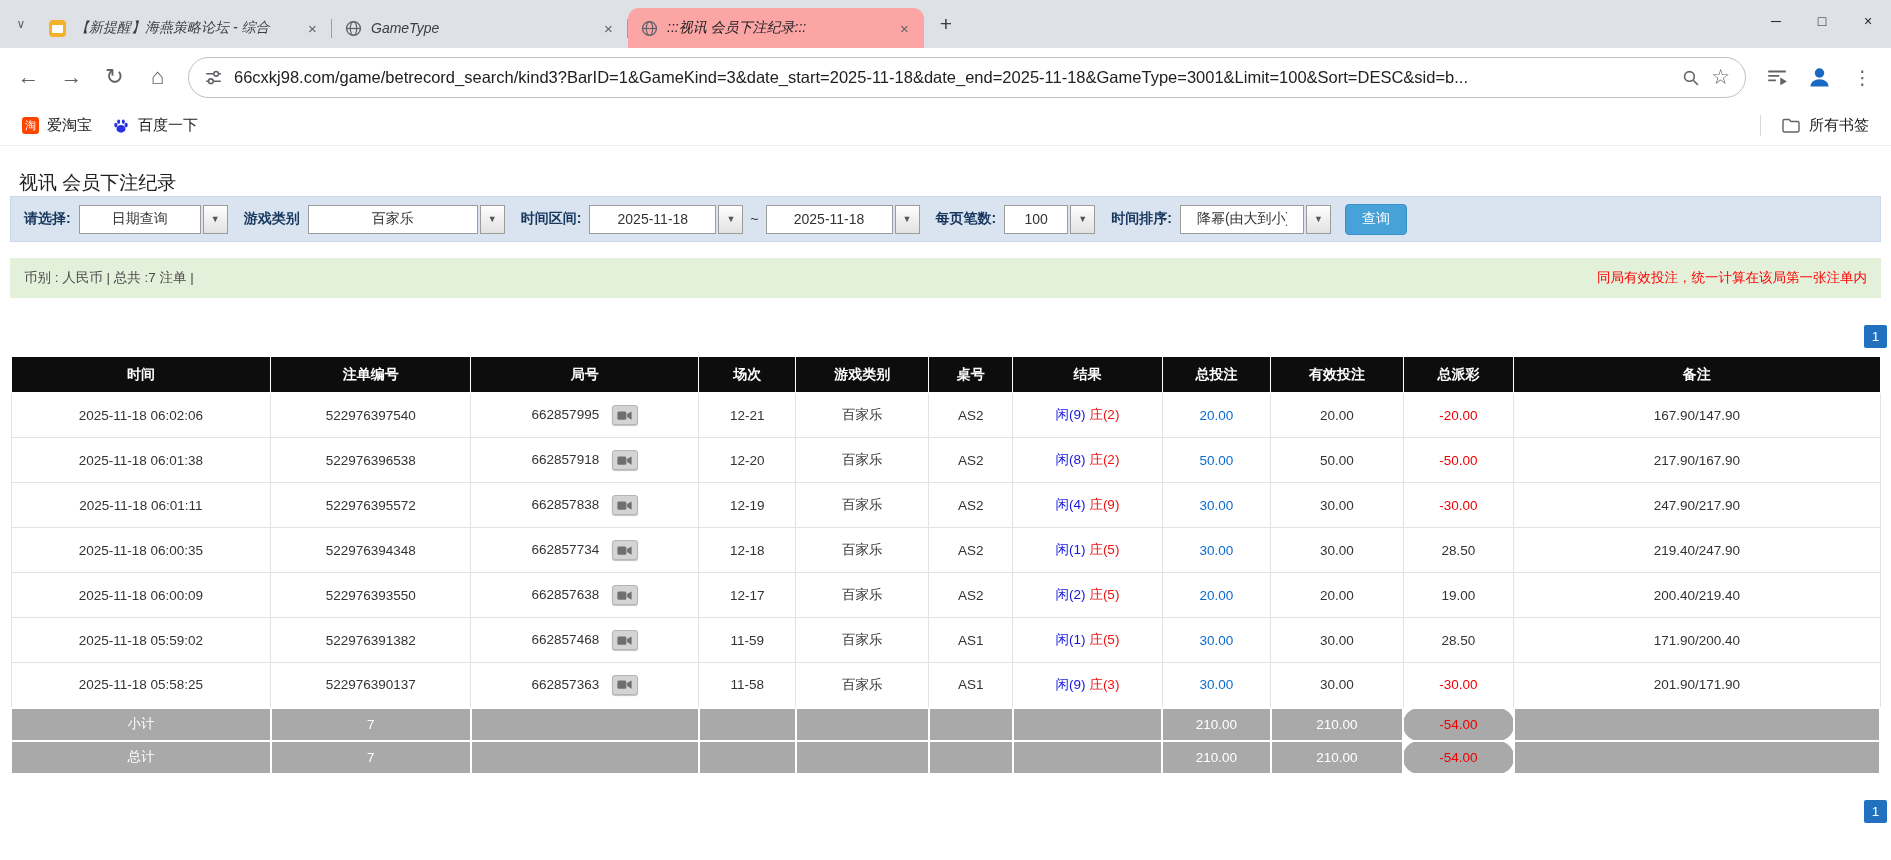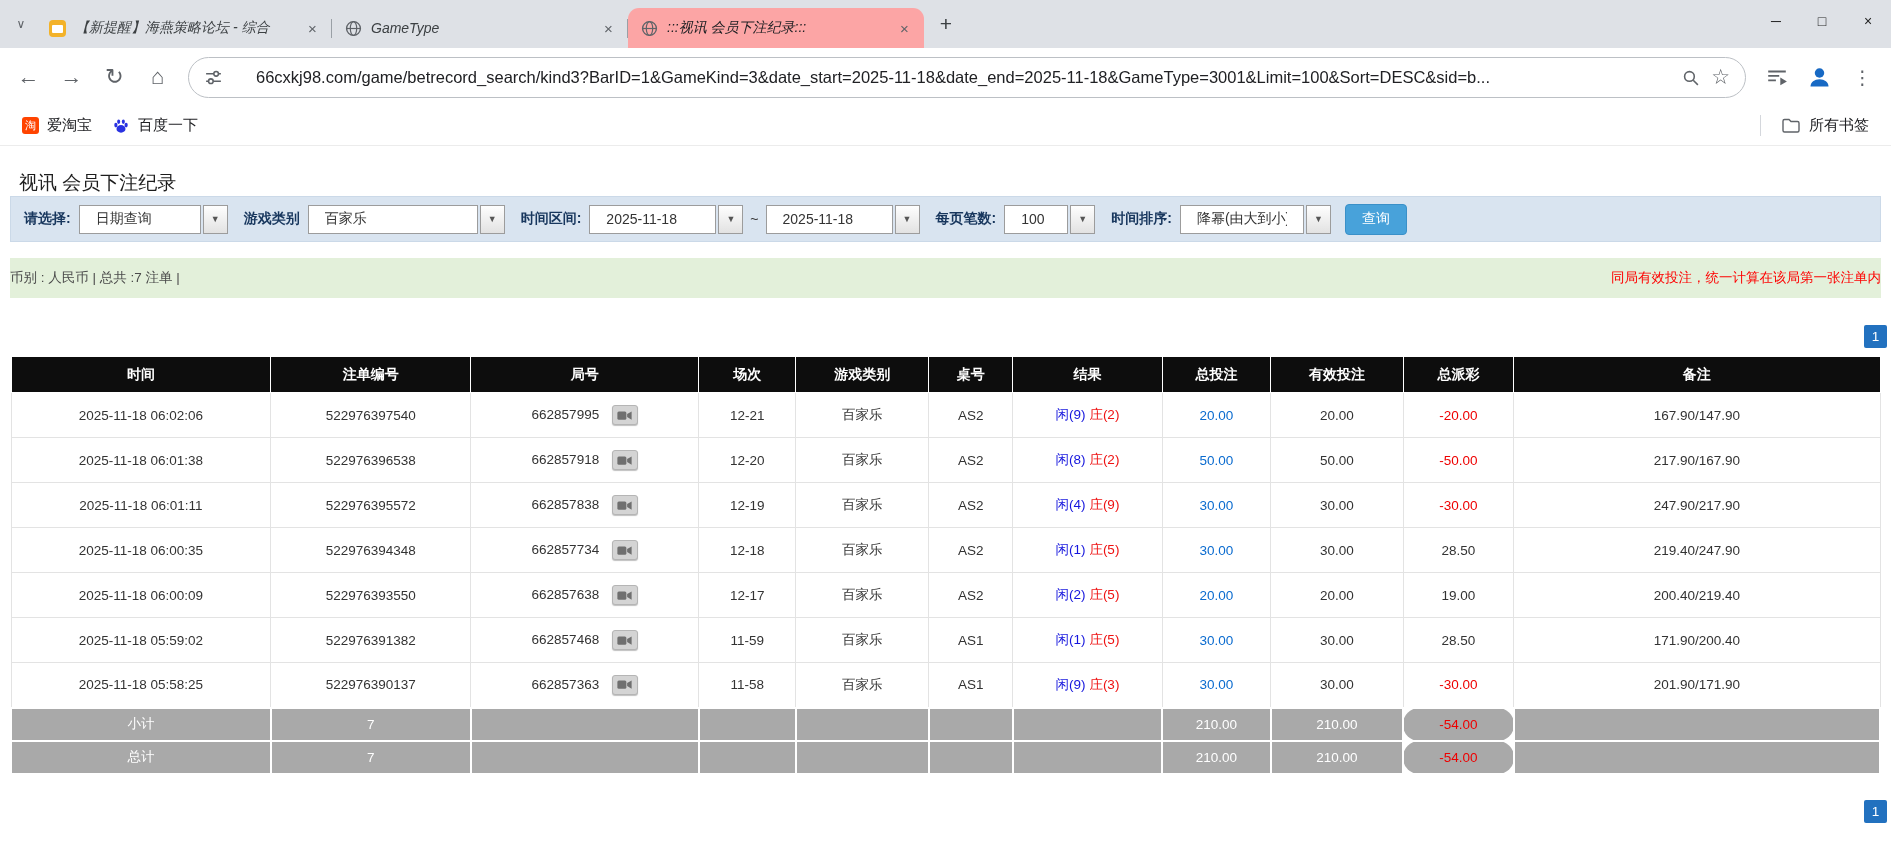--- a/index.html
+++ b/index.html
@@ -18,45 +18,45 @@
   .favicon.forum { background: #f3b229; border-radius: 4px; position: relative; }
   .favicon.forum::after { content: ""; position: absolute; left: 3px; top: 5px; width: 11px; height: 8px; background: #fff; border-radius: 1px; }
   .newtab { width: 28px; height: 28px; margin: 0 0 10px 8px; display: flex; align-items: center; justify-content: center; font-size: 21px; color: #3c4043; border-radius: 50%; cursor: pointer; }
   .wincontrols { position: absolute; right: 0; top: 0; display: flex; }
   .winbtn { width: 46px; height: 41px; display: flex; align-items: center; justify-content: center; font-size: 14px; color: #1f1f1f; cursor: pointer; }
 
   
   .navbar { height: 58px; background: #fff; display: flex; align-items: center; padding: 0 8px; gap: 2px; }
   .navbtn { width: 41px; height: 41px; border-radius: 50%; display: flex; align-items: center; justify-content: center; font-size: 22px; color: #5f6368; cursor: pointer; flex: none; }
   .addressbar { flex: 1; height: 41px; border: 1px solid #bcc0c5; border-radius: 21px; display: flex; align-items: center; padding: 0 15px; gap: 11px; margin: 0 8px; background: #fff; cursor: text; }
-  .url { flex: 1; font-size: 16.5px; color: #202124; white-space: nowrap; overflow: hidden; margin-left: 22px; }
+  .url { flex: 1; font-size: 16.5px; color: #202124; white-space: nowrap; overflow: hidden; }
   .bar-icon { display: inline-flex; align-items: center; justify-content: center; flex: none; cursor: pointer; }
   .star { font-size: 21px; color: #5f6368; }
 
   
   .bookmarksbar { height: 40px; display: flex; align-items: center; padding: 0 12px; background: #fff; border-bottom: 1px solid #ececec; }
   .bookmark { display: flex; align-items: center; gap: 8px; padding: 5px 10px; border-radius: 14px; font-size: 15px; color: #202124; cursor: pointer; white-space: nowrap; }
   .bm-taobao { width: 17px; height: 17px; background: #ff4400; border-radius: 3px; color: #fff; font-size: 11px; display: flex; align-items: center; justify-content: center; }
   .bm-spacer { flex: 1; }
   .bm-divider { width: 1px; height: 21px; background: #d4d7dc; margin: 0 10px; }
 
   
   .page { background: #fff; }
   .page-title { font-size: 19px; font-weight: 400; color: #1c1c1c; margin: 24px 0 0 19px; }
 
   .filterbar { margin: 0 10px; background: #d9e4f0; border: 1px solid #cbd9e8; height: 46px; display: flex; align-items: center; padding: 0 13px; font-size: 14px; }
   .flabel { color: #17365d; font-weight: bold; margin: 0 8px 0 16px; white-space: nowrap; }
   .flabel.first { margin-left: 0; }
   .combo { display: flex; align-items: center; }
-  .combo input { height: 29px; border: 1px solid #9c9c9c; padding: 0 16px; font-size: 14px; color: #333; background: #fff; font-family: inherit; }
+  .combo input { height: 29px; border: 1px solid #9c9c9c; padding: 0 16px; font-size: 14px; color: #333; background: #fff; font-family: inherit; text-align: center; }
   .combo .arrow { width: 25px; height: 29px; margin-left: 2px; border: 1px solid #9c9c9c; background: linear-gradient(#fefefe, #e2e2e2); display: flex; align-items: center; justify-content: center; font-size: 9px; color: #555; cursor: pointer; }
   .tilde { margin: 0 7px; color: #333; }
   .search-btn { margin-left: 14px; height: 31px; padding: 0 16px; background: #48a2da; color: #fff; border: 1px solid #3a90c8; border-radius: 4px; font-size: 14px; font-family: inherit; cursor: pointer; }
 
-  .infobar { margin: 16px 10px 0; background: #e3f0da; height: 40px; display: flex; align-items: center; justify-content: space-between; padding: 0 0; font-size: 13.5px; gap: 24px; }
+  .infobar { margin: 16px 10px 0; background: #e3f0da; height: 40px; display: flex; align-items: center; justify-content: space-between; padding: 0 14px; font-size: 13.5px; gap: 24px; }
   .info-left { color: #4a4a4a; }
   .info-right { color: #fe0000; margin-left: 36px; }
 
   .pager { margin: 0 4px; display: flex; justify-content: flex-end; }
   .pager.top { margin-top: 27px; margin-bottom: 8px; }
   .pager.bottom { margin-top: 25px; }
   .page-btn { min-width: 23px; height: 23px; background: #2271bf; color: #fff; font-size: 13.5px; display: flex; align-items: center; justify-content: center; border-radius: 2px; border: none; font-family: inherit; cursor: pointer; }
 
   
   table.bet-table { width: 1871px; margin: 0 10px; border-collapse: collapse; table-layout: fixed; font-size: 13.5px; color: #333; }

